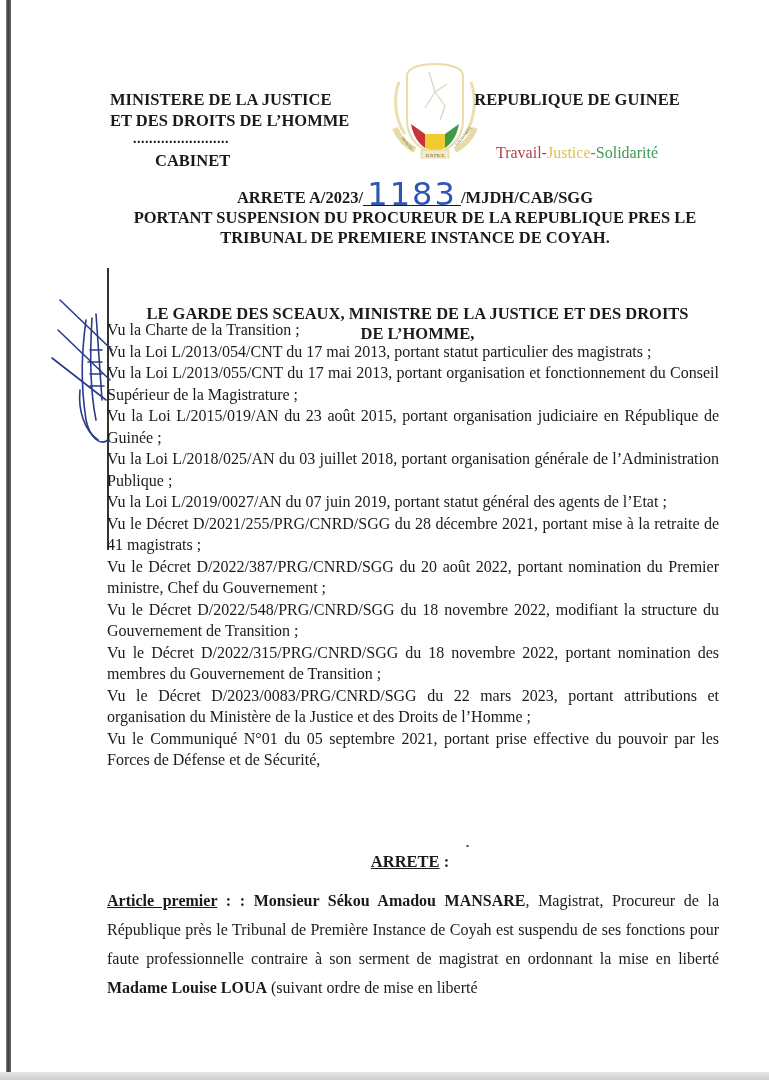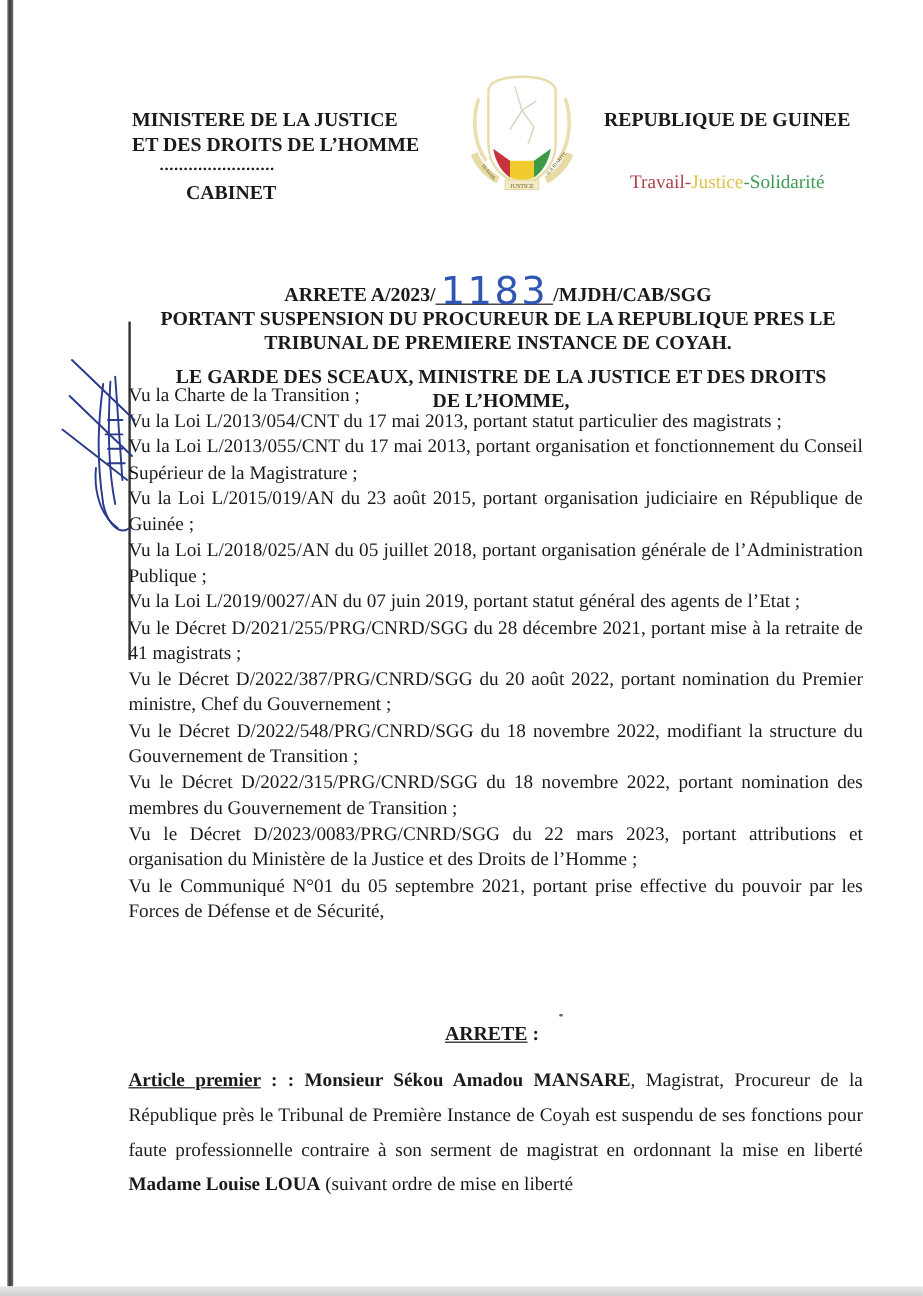--- a/index.html
+++ b/index.html
@@ -25,34 +25,34 @@
     position: absolute; left: 110px; top: 89px;
     font-weight: bold; font-size: 16.5px; line-height: 21px;
   }
   .hdr-dots {
     position: absolute; left: 133px; top: 131px; font-weight: bold; font-size: 14px; letter-spacing: 0.5px;
   }
   .hdr-cabinet {
     position: absolute; left: 155px; top: 151px; font-weight: bold; font-size: 16.5px;
   }
   .hdr-right {
-    position: absolute; left: 491px; top: 89px; width: 230px; text-align: center;
+    position: absolute; left: 462px; top: 89px; width: 230px; text-align: center;
     font-weight: bold; font-size: 16.5px; line-height: 21px;
   }
   .motto { font-weight: normal; font-size: 16px; margin-top: 32px; }
   .motto .m1 { color: #b3404a; }
   .motto .m2 { color: #e3c24a; }
   .motto .m3 { color: #3f9a55; }
 
   .emblem { position: absolute; left: 385px; top: 58px; width: 100px; height: 104px; }
 
   
   .title {
     position: absolute; left: 100px; top: 183px; width: 630px; text-align: center;
-    font-weight: bold; font-size: 16.5px; line-height: 20px; margin-top: 48px;
+    font-weight: bold; font-size: 16.5px; line-height: 20px;
   }
   .numline { position: relative; }
   .arr-num {
     display: inline-block; min-width: 98px; border-bottom: 1.5px solid #1a1a1a;
     color: #2f56b5; font-weight: normal; font-size: 32px; line-height: 22px;
     font-family: "DejaVu Sans", sans-serif; letter-spacing: 2px; vertical-align: -2px;
   }
 
   .garde {
     position: absolute; left: 105px; top: 275px; width: 625px; text-align: center;
@@ -133,21 +133,21 @@
   <div class="garde">
     <div>LE GARDE DES SCEAUX, MINISTRE DE LA JUSTICE ET DES DROITS</div>
     <div>DE L’HOMME,</div>
   </div>
 
   <div class="body-text">
     <p>Vu la Charte de la Transition ;</p>
     <p>Vu la Loi L/2013/054/CNT du 17 mai 2013, portant statut particulier des magistrats ;</p>
     <p>Vu la Loi L/2013/055/CNT du 17 mai 2013, portant organisation et fonctionnement du Conseil Supérieur de la Magistrature ;</p>
     <p>Vu la Loi L/2015/019/AN du 23 août 2015, portant organisation judiciaire en République de Guinée ;</p>
-    <p>Vu la Loi L/2018/025/AN du 05 juillet 2018, portant organisation générale de l’Administration Publique ;</p>
+    <p>Vu la Loi L/2018/025/AN du 03 juillet 2018, portant organisation générale de l’Administration Publique ;</p>
     <p>Vu la Loi L/2019/0027/AN du 07 juin 2019, portant statut général des agents de l’Etat ;</p>
     <p>Vu le Décret D/2021/255/PRG/CNRD/SGG du 28 décembre 2021, portant mise à la retraite de 41 magistrats ;</p>
     <p>Vu le Décret D/2022/387/PRG/CNRD/SGG du 20 août 2022, portant nomination du Premier ministre, Chef du Gouvernement ;</p>
     <p>Vu le Décret D/2022/548/PRG/CNRD/SGG du 18 novembre 2022, modifiant la structure du Gouvernement de Transition ;</p>
     <p>Vu le Décret D/2022/315/PRG/CNRD/SGG du 18 novembre 2022, portant nomination des membres du Gouvernement de Transition ;</p>
     <p>Vu le Décret D/2023/0083/PRG/CNRD/SGG du 22 mars 2023, portant attributions et organisation du Ministère de la Justice et des Droits de l’Homme ;</p>
     <p>Vu le Communiqué N°01 du 05 septembre 2021, portant prise effective du pouvoir par les Forces de Défense et de Sécurité,</p>
   </div>
 
   <div class="arrete-head">

